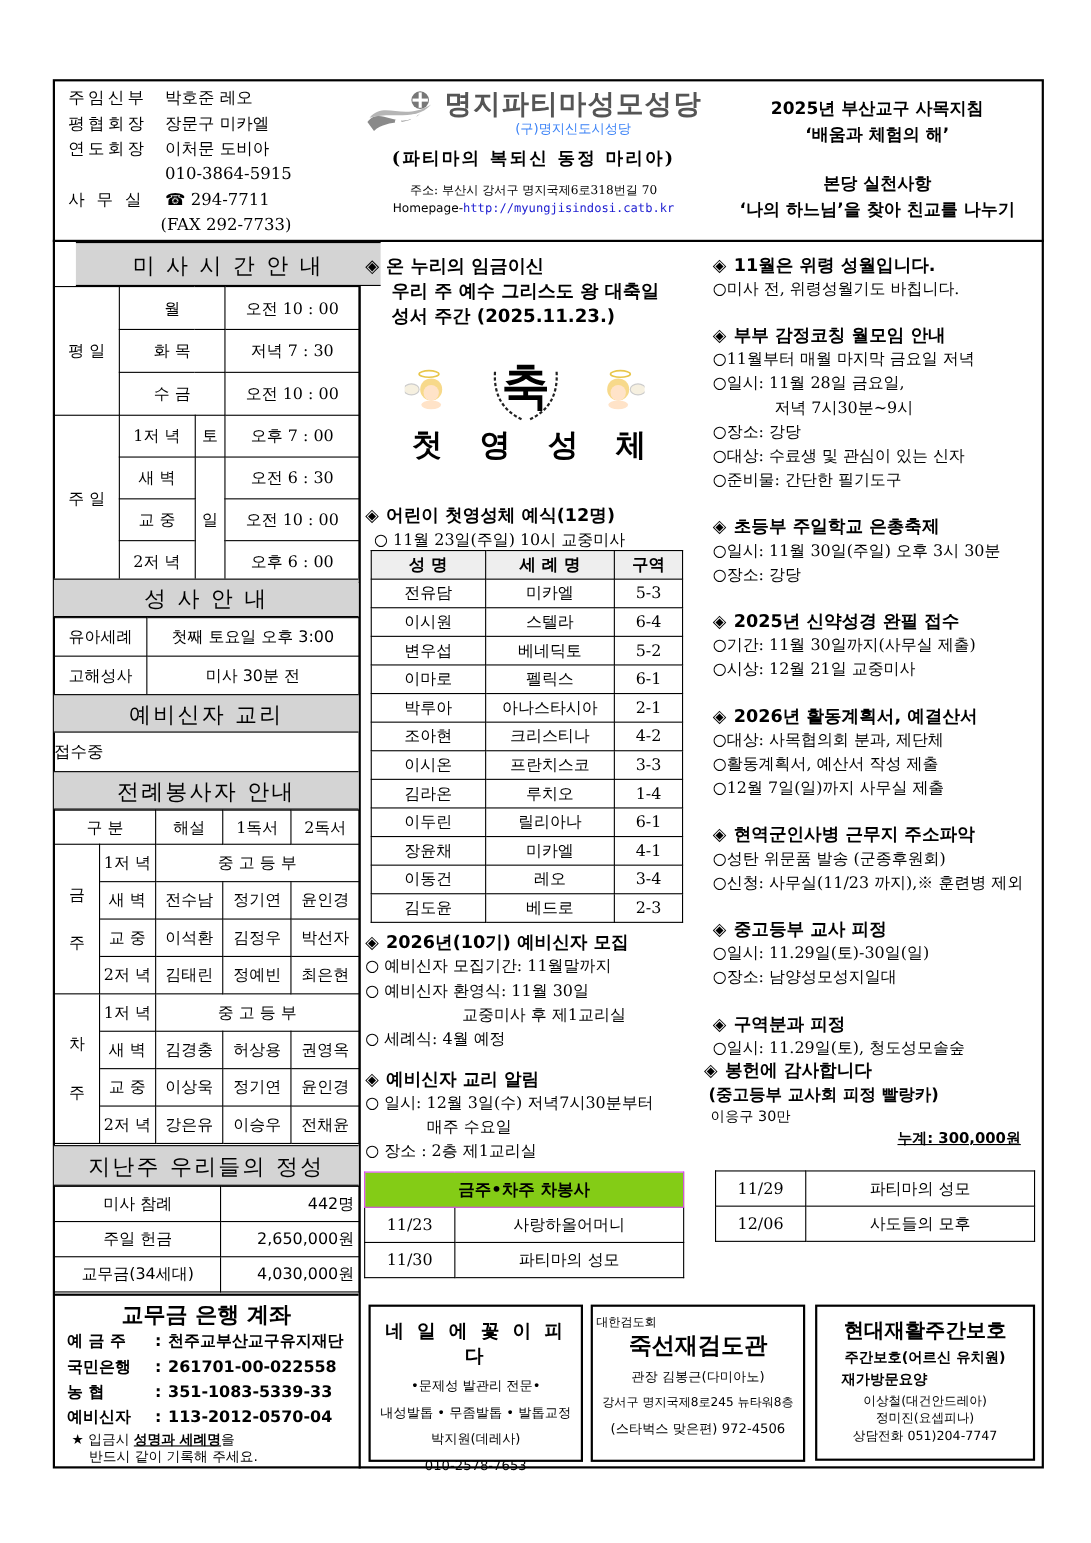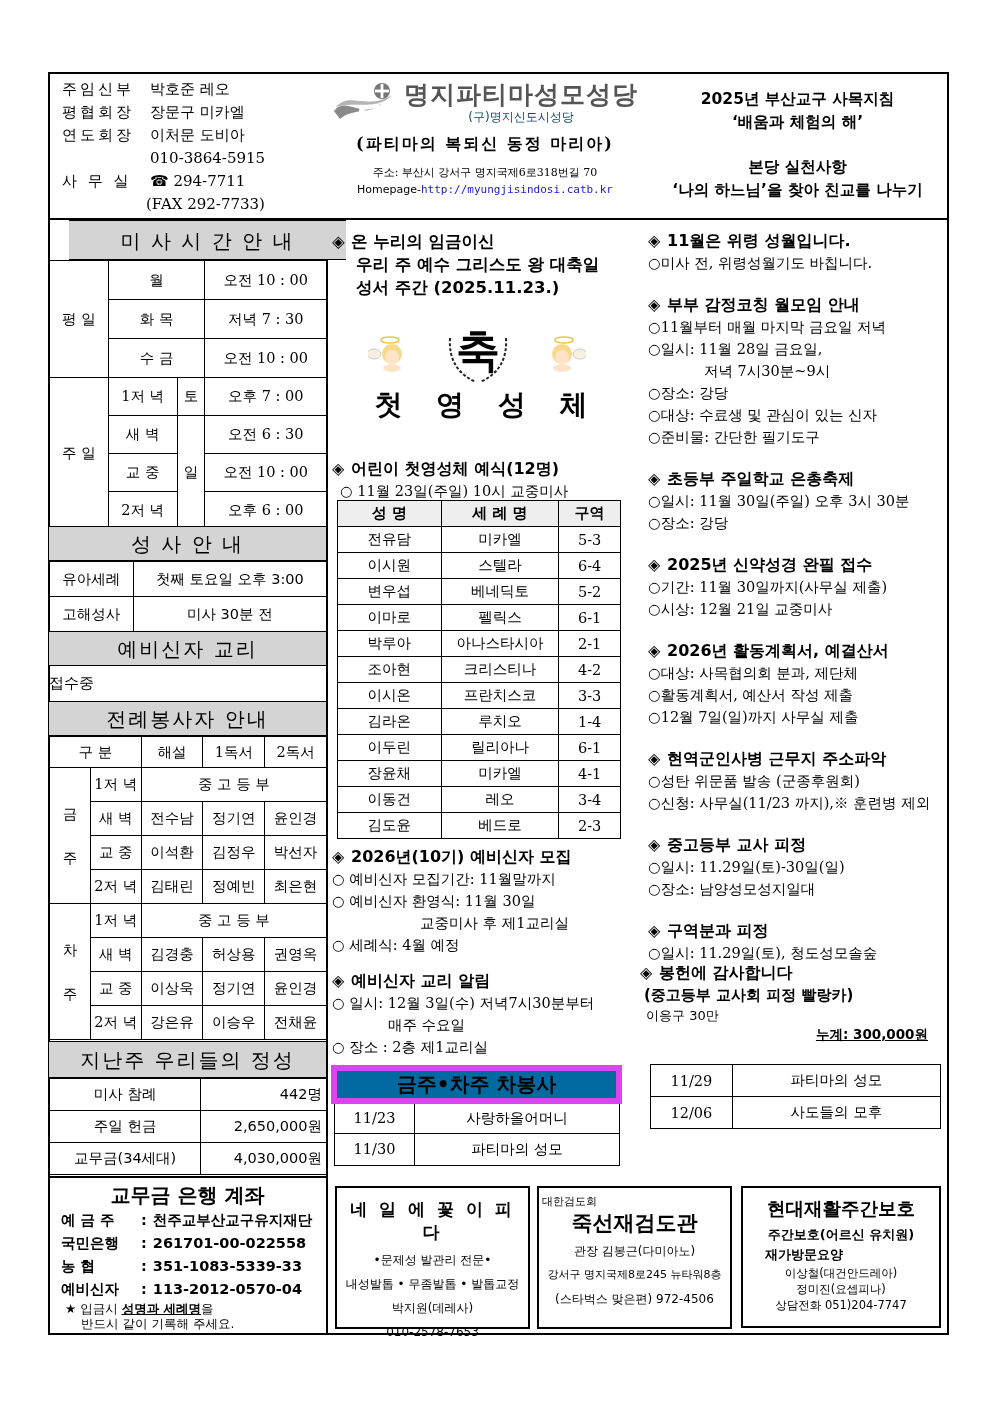--- a/index.html
+++ b/index.html
@@ -14,42 +14,42 @@
   
   #hdr-left { left: 62px; top: 78px; width: 260px; font-size: 15px; line-height: 23px; }
   #hdr-left .row { display: flex; white-space: nowrap; }
   #hdr-left .k { width: 88px; letter-spacing: 3px; }
   #hdr-center { left: 330px; top: 78px; width: 310px; text-align: center; }
   #hdr-right { left: 650px; top: 88px; width: 295px; text-align: center; font-weight: bold; font-size: 15.5px; line-height: 23px; }
   #hdr-line { left: 48px; top: 218px; width: 901px; height: 2px; background: #000; }
   #vline-left { left: 326px; top: 219px; width: 2px; height: 1116px; background: #000; }
 
   .church-name { font-size: 25px; font-weight: bold; color: #555; letter-spacing: 1px; }
-  .church-old { font-size: 12px; color: #0c4a6e; margin-top: -2px; }
+  .church-old { font-size: 12px; color: #3b82f6; margin-top: -2px; }
   .church-patron { font-size: 16px; font-weight: bold; margin-top: 8px; letter-spacing: 2px; }
   .church-addr { font-size: 11px; margin-top: 10px; }
   .church-home { font-size: 11px; margin-top: 3px; }
   .church-home .url { color: #1a1ad0; font-family: "DejaVu Sans Mono", monospace; }
 
   
   table { border-collapse: collapse; }
   .lt { position: absolute; left: 49px; width: 278px; }
   .lt td { border: 1px solid #000; text-align: center; font-size: 14.5px; }
   .sec-head { background: #d4d4d4; font-size: 20px; letter-spacing: 2px; text-align: center; border-top: 1px solid #000; border-bottom: 1px solid #000; }
 
   
   .mid-h { font-weight: bold; font-size: 16px; line-height: 22px; }
   .diam { display: inline-block; width: 13px; margin-right: 6px; }
   .bul { font-size: 14.5px; line-height: 22px; white-space: nowrap; }
 
   #fc-table td { border: 1px solid #000; text-align: center; font-size: 14.5px; height: 26px; }
   #fc-table th { border: 1px solid #000; background: #eee; font-size: 15px; font-weight: bold; height: 26px; }
 
   .svc td { border: 1px solid #000; text-align: center; font-size: 14.5px; height: 32px; }
-  .svc th { border: 6px solid #d946ef; background: #0369a1; font-size: 20px; height: 32px; }
+  .svc th { border: 1px solid #d946ef; background: #84cc16; font-size: 15px; height: 32px; }
 
   .ad { position: absolute; border: 2px solid #000; text-align: center; }
 </style>
 </head>
 <body>
 
 <div id="frame"></div>
 
 <div id="hdr-left" class="abs serif">
   <div class="row">

